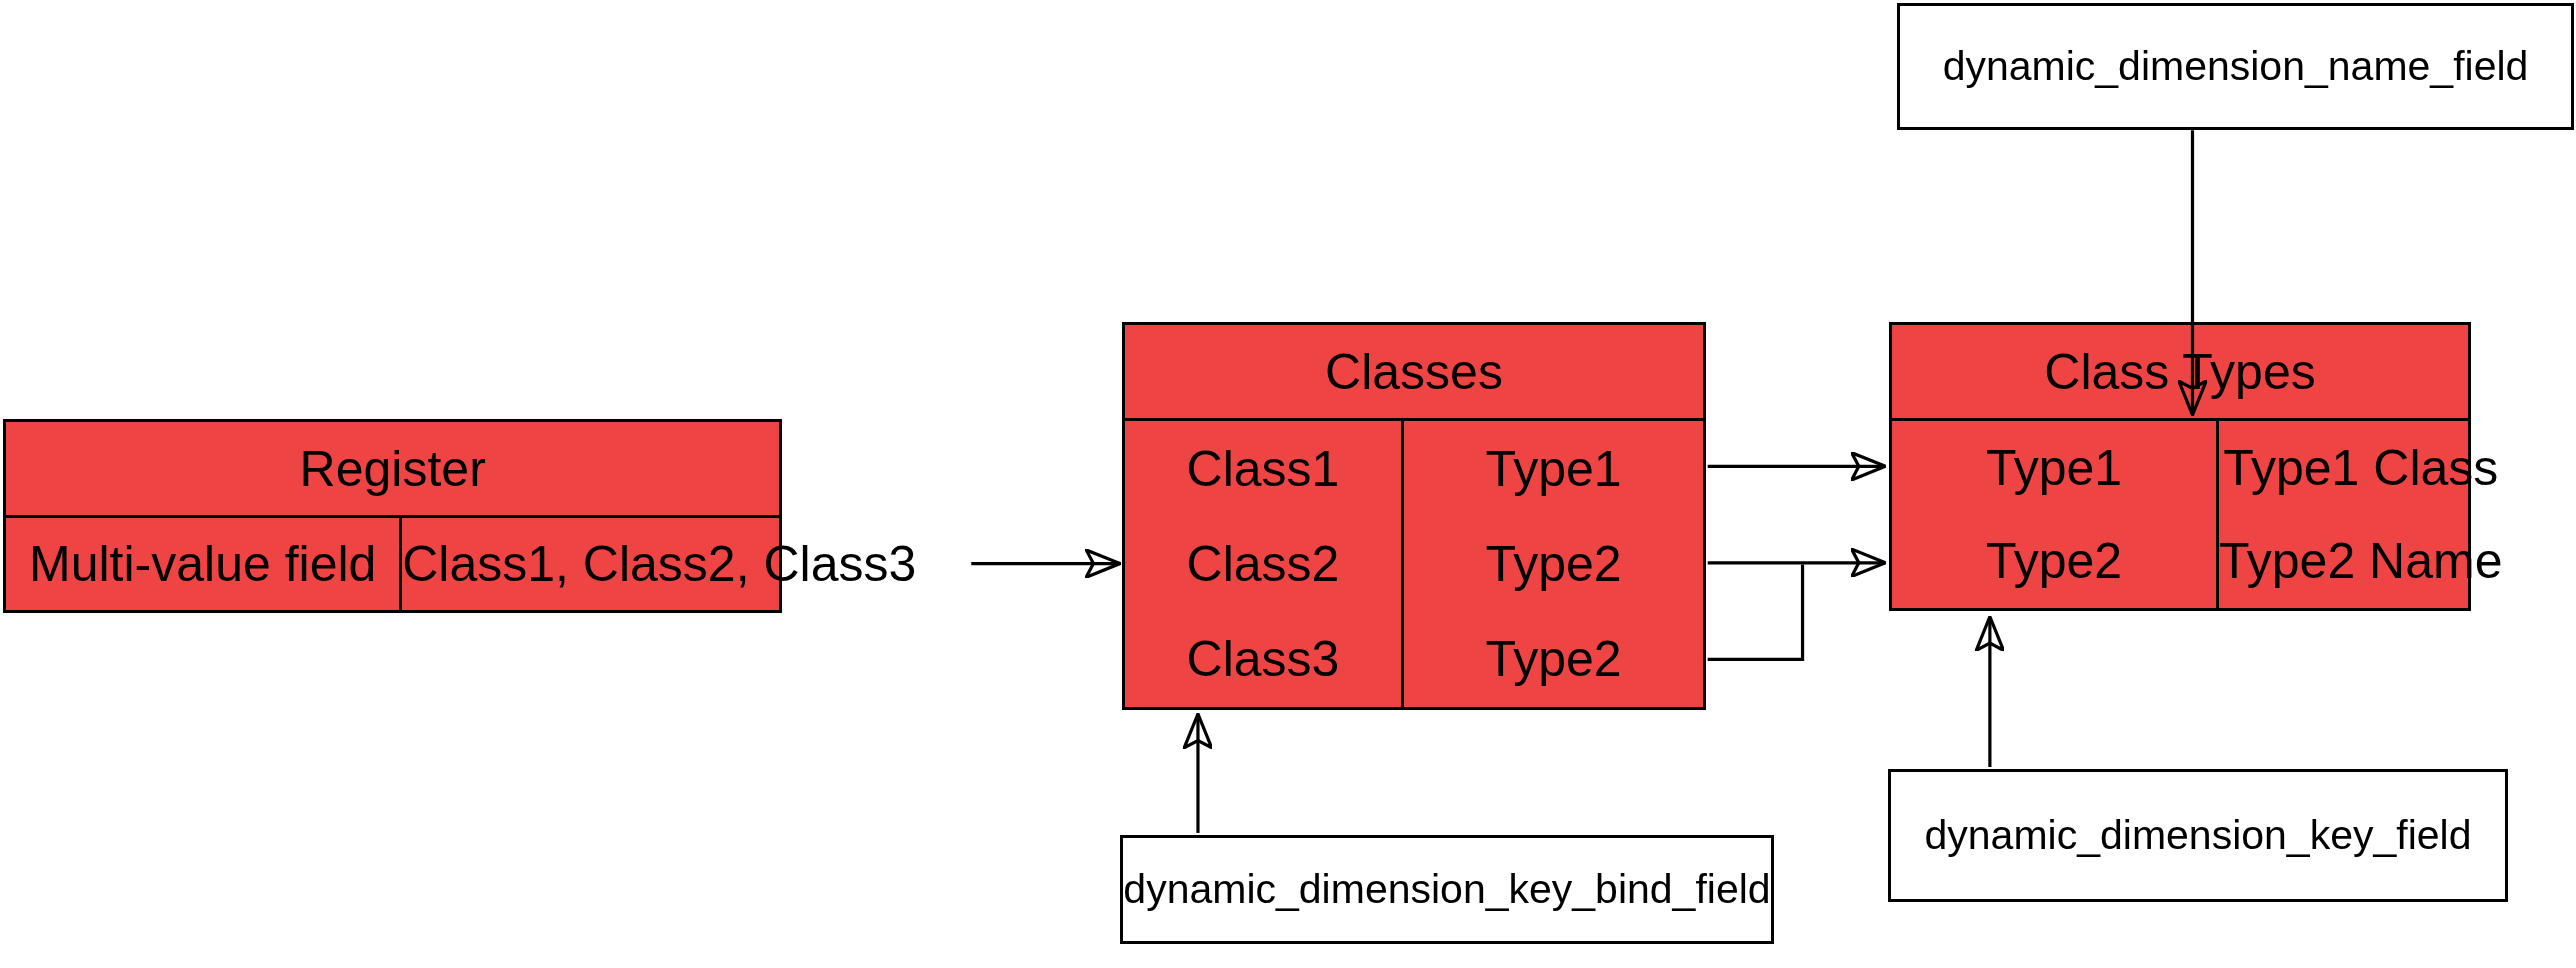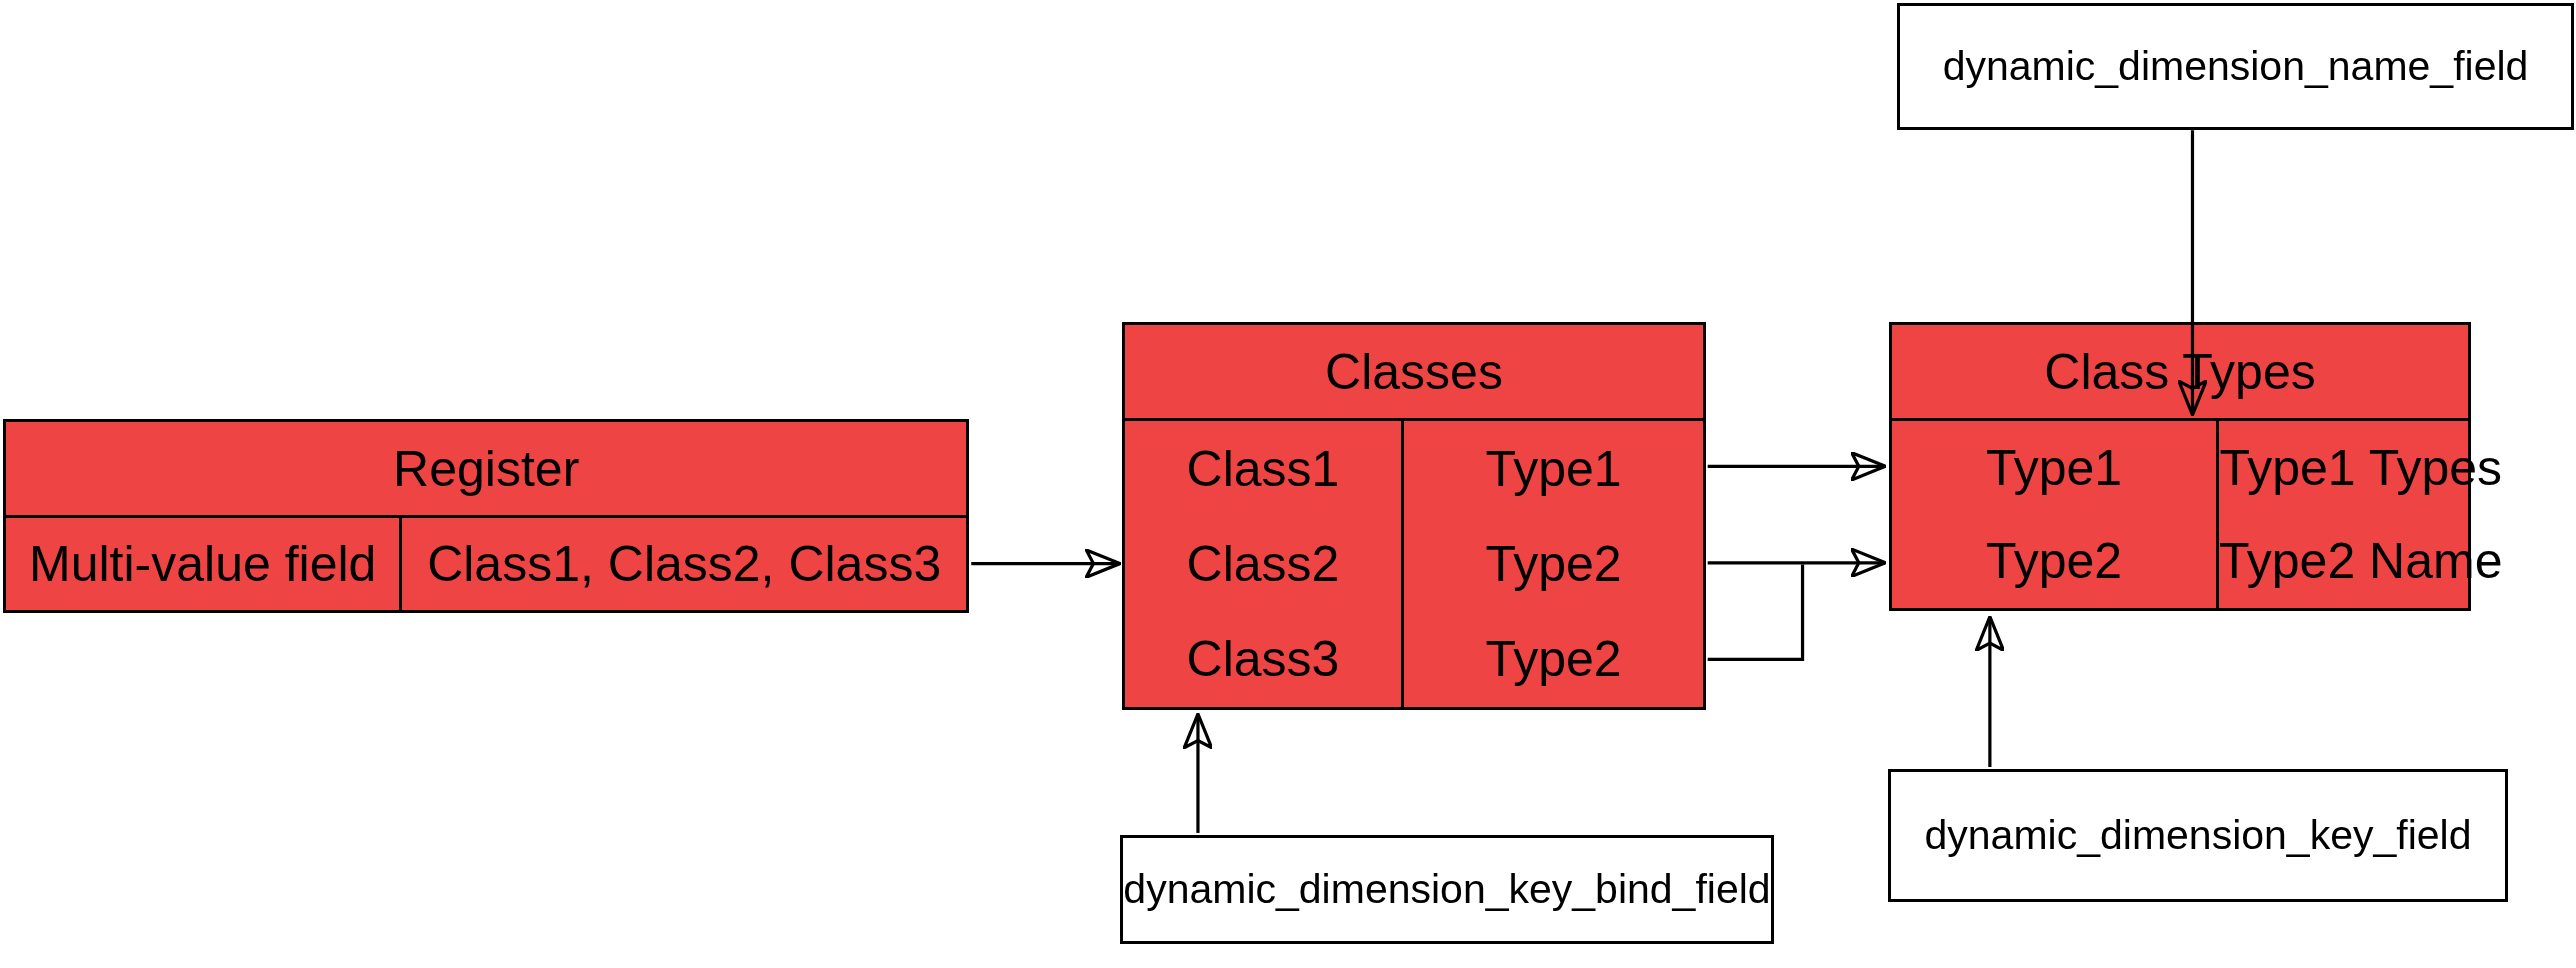--- a/index.html
+++ b/index.html
@@ -59,21 +59,21 @@
     pointer-events: none;
     z-index: 10;
   }
   .connectors path { stroke: #000000; stroke-width: 4; fill: none; }
 </style>
 </head>
 <body>
 
 <div class="canvas">
 
-  <div class="tbl" style="left:3.2px; top:419px; width:966px; height:194px;">
+  <div class="tbl" style="left:3.2px; top:419px; width:779px; height:194px;">
     <div class="tbl-header">Register</div>
     <div class="tbl-body">
       <div class="tbl-col" style="flex:0 0 393px;text-align:right;">
         <div class="cell">Multi-value field</div>
       </div>
       <div class="tbl-col second">
         <div class="cell">Class1, Class2, Class3</div>
       </div>
     </div>
   </div>
@@ -95,21 +95,21 @@
   </div>
 
   <div class="tbl" style="left:1889px; top:322px; width:582px; height:289px;">
     <div class="tbl-header">Class Types</div>
     <div class="tbl-body">
       <div class="tbl-col" style="flex:0 0 324px;">
         <div class="cell">Type1</div>
         <div class="cell">Type2</div>
       </div>
       <div class="tbl-col second">
-        <div class="cell">Type1 Types</div>
+        <div class="cell">Type1 Class</div>
         <div class="cell">Type2 Name</div>
       </div>
     </div>
   </div>
 
   <div class="labelbox" style="left:1897px; top:3.2px; width:677px; height:127px;">
     <span>dynamic_dimension_name_field</span>
   </div>
 
   <div class="labelbox" style="left:1888px; top:769px; width:620px; height:133px;">

